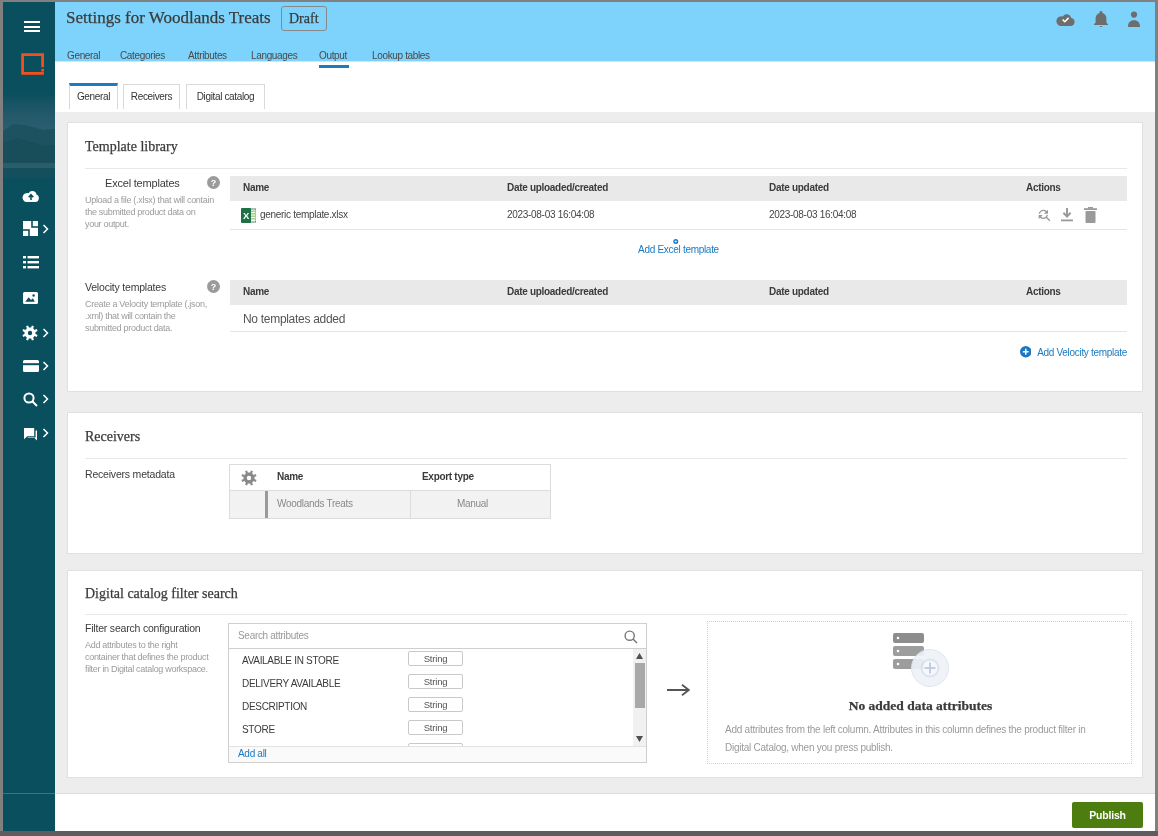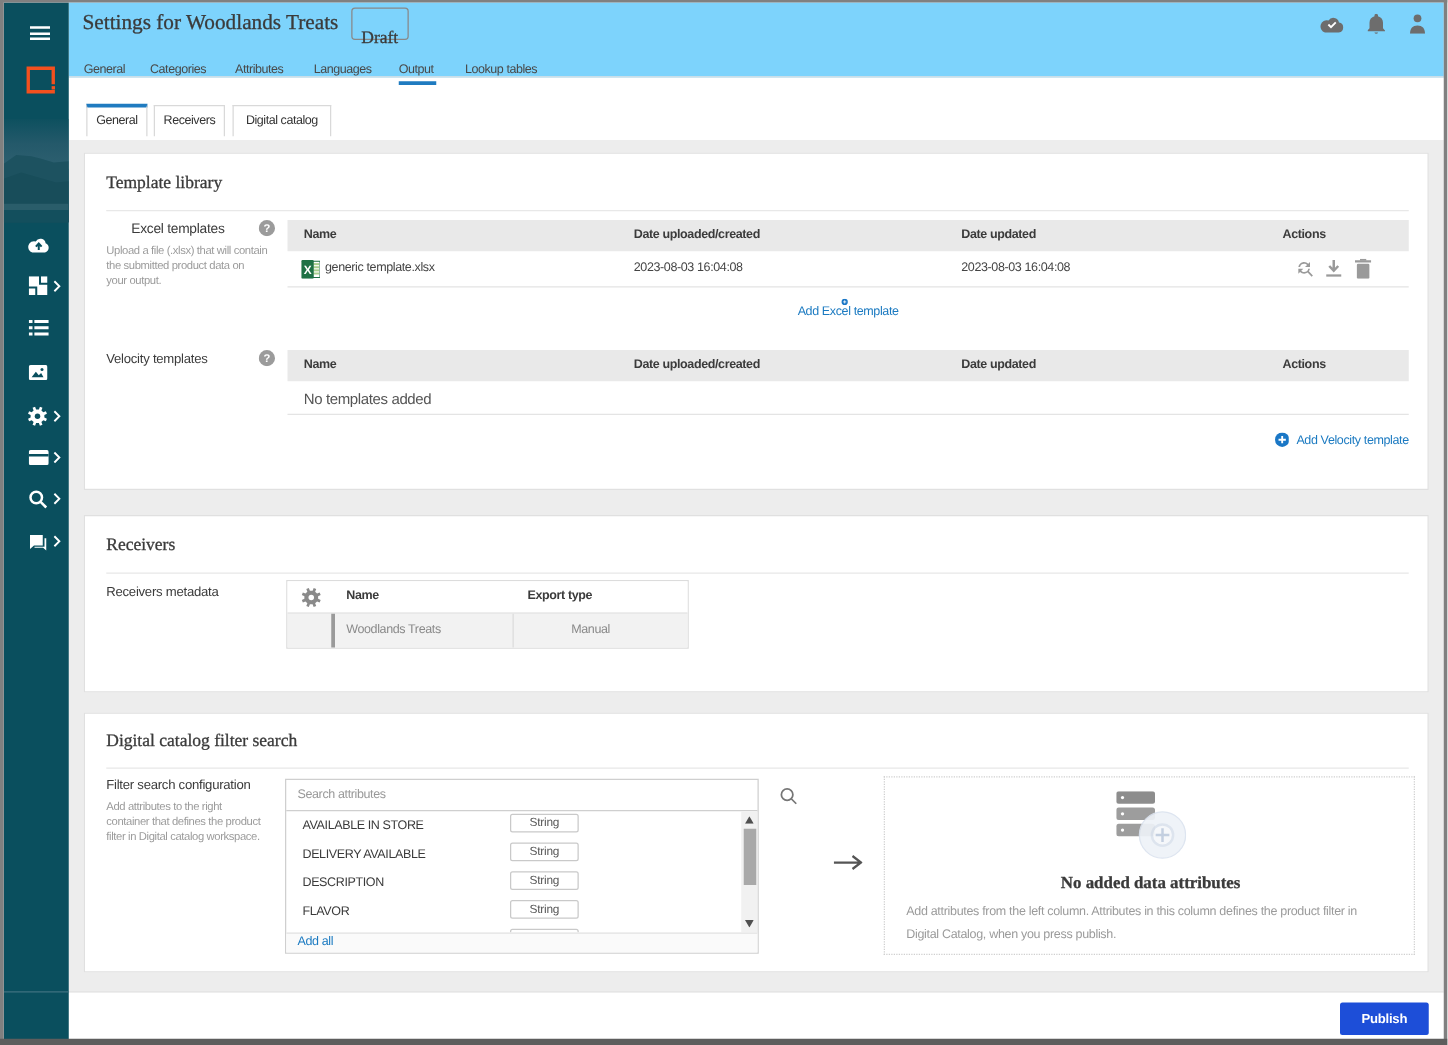--- a/index.html
+++ b/index.html
@@ -100,21 +100,21 @@
     <path d="M11.6 2.6 L13 2.6 L13 12.4 L10.5 10.1 L3.6 10.1 L3.6 9.4 L11.6 9.4 Z" fill="#fff"></path>
   </svg>
   <svg class="abs" style="left:38.5px;top:426.3px" width="7" height="10" viewBox="0 0 7 10">
       <path d="M1.5 1 L5.5 5 L1.5 9" stroke="#fff" stroke-width="1.5" fill="none"></path>
     </svg>
   <div class="abs" style="left:0;top:791px;width:52px;height:1px;background:#3f7280;"></div>
 </div>
 
 <div class="abs" style="left:55px;top:2px;width:1100px;height:60px;background:#7dd3fc;border-bottom:1px solid #e2e2e2;">
   <div class="abs serif" style="left:11px;top:6px;font-size:17px;color:#3b3b3b;white-space:nowrap;">Settings for Woodlands Treats</div>
-  <div class="abs serif" style="left:226px;top:4px;height:25px;line-height:23px;padding:12px 7px;border:1px solid #888;border-radius:3px;font-size:14px;color:#3b3b3b;">Draft</div>
+  <div class="abs serif" style="left:226px;top:4px;height:25px;line-height:23px;padding:0 7px;border:1px solid #888;border-radius:3px;font-size:14px;color:#3b3b3b;">Draft</div>
 
   <svg class="abs" style="left:1001px;top:10px" width="19" height="15" viewBox="0 0 19 15">
     <path d="M15.2 5.9 A4.6 4.6 0 0 0 6.8 4.4 A3.8 3.8 0 0 0 4 14 L15 14 A4.1 4.1 0 0 0 15.2 5.9 Z" fill="#6d6d6d"></path>
     <path d="M6.7 7.6 L8.8 9.7 L12.6 5.9" stroke="#fff" stroke-width="1.5" fill="none"></path>
   </svg>
   <svg class="abs" style="left:1039px;top:9px" width="14" height="17" viewBox="0 0 14 17">
     <path d="M7 0 C7.8 0 8.4 .6 8.4 1.4 L8.4 2 C10.9 2.6 12.4 4.7 12.4 7.2 L12.4 11.5 L14 13.3 L14 14 L0 14 L0 13.3 L1.6 11.5 L1.6 7.2 C1.6 4.7 3.1 2.6 5.6 2 L5.6 1.4 C5.6 .6 6.2 0 7 0 Z" fill="#6d6d6d"></path>
     <path d="M5.5 15 A1.6 1.6 0 0 0 8.5 15 Z" fill="#6d6d6d"></path>
   </svg>
   <svg class="abs" style="left:1072px;top:9px" width="14" height="16" viewBox="0 0 14 16">
@@ -190,20 +190,21 @@
     <div class="abs" style="left:0;top:63px;width:897px;height:16px;display:flex;justify-content:flex-end;align-items:center;white-space:nowrap;flex-direction:column;">
       <svg width="11.5" height="11.5" viewBox="0 0 13 13" style="margin-right:6px">
           <circle cx="6.5" cy="6.5" r="6.5" fill="#1a77c6"></circle>
           <path d="M6.5 3.2 L6.5 9.8 M3.2 6.5 L9.8 6.5" stroke="#fff" stroke-width="1.7"></path>
         </svg>
       <span style="font-size:10px;letter-spacing:-0.3px;color:#1b7ac1;">Add Excel template</span>
     </div>
   </div>
 
   <div class="abs" style="left:17px;top:158px;width:135px;font-size:10.5px;letter-spacing:-0.2px;color:#3b3b3b;">Velocity templates</div>
+  <div class="abs" style="left:17px;top:175px;width:200px;font-size:9px;letter-spacing:-0.3px;color:#9b9b9b;line-height:1.35;">Create a Velocity template (.json,<br>.xml) that will contain the<br>submitted product data.</div>
   <svg class="abs" style="left:139px;top:157px" width="13" height="13" viewBox="0 0 13 13">
       <circle cx="6.5" cy="6.5" r="6.5" fill="#9b9b9b"></circle>
       <text x="6.5" y="9.6" font-size="9" fill="#fff" text-anchor="middle" font-family="Liberation Sans" font-weight="bold">?</text>
     </svg>
 
   <div class="abs" style="left:162px;top:157px;width:897px;">
     <div style="height:25px;background:#e9e9e9;font-size:10px;letter-spacing:-0.3px;font-weight:bold;color:#3b3b3b;position:relative;">
       <span class="abs" style="left:13px;top:6px;">Name</span>
       <span class="abs" style="left:277px;top:6px;">Date uploaded/created</span>
       <span class="abs" style="left:539px;top:6px;">Date updated</span>
@@ -245,36 +246,36 @@
     </div>
   </div>
 </div>
 
 <div class="abs" style="left:67px;top:570px;width:1076px;height:208px;background:#fff;border:1px solid #e0e0e0;">
   <div class="abs serif" style="left:17px;top:15px;font-size:14px;color:#3b3b3b;">Digital catalog filter search</div>
   <div class="abs" style="left:17px;top:43px;width:1042px;height:1px;background:#e8e8e8;"></div>
   <div class="abs" style="left:17px;top:51px;font-size:10.5px;letter-spacing:-0.2px;color:#3b3b3b;">Filter search configuration</div>
   <div class="abs" style="left:17px;top:68px;width:210px;font-size:9px;letter-spacing:-0.3px;color:#9b9b9b;line-height:1.35;">Add attributes to the right<br>container that defines the product<br>filter in Digital catalog workspace.</div>
 
-  <div class="abs" style="left:160px;top:52px;width:379px;height:140px;border:1px solid #cfcfcf;background:#fff;">
+  <div class="abs" style="left:160px;top:52px;width:419px;height:140px;border:1px solid #cfcfcf;background:#fff;">
     <div style="height:25px;border-bottom:1px solid #cfcfcf;position:relative;">
       <span class="abs" style="left:9px;top:6px;font-size:10px;letter-spacing:-0.3px;color:#999;">Search attributes</span>
       <svg class="abs" style="left:395px;top:6px" width="14" height="14" viewBox="0 0 14 14">
         <circle cx="5.7" cy="5.7" r="4.6" stroke="#767676" stroke-width="1.4" fill="none"></circle>
         <path d="M9 9 L13 13" stroke="#767676" stroke-width="1.4"></path>
       </svg>
     </div>
     <div style="height:97px;position:relative;overflow:hidden;">
       <div class="abs" style="left:13px;top:6px;font-size:10px;letter-spacing:-0.3px;color:#3b3b3b;">AVAILABLE IN STORE</div>
       <div class="abs" style="left:179px;top:2px;width:55px;height:15px;border:1px solid #c9c9c9;border-radius:2px;font-size:9.5px;letter-spacing:-0.2px;color:#555;text-align:center;line-height:14px;">String</div>
       <div class="abs" style="left:13px;top:29px;font-size:10px;letter-spacing:-0.3px;color:#3b3b3b;">DELIVERY AVAILABLE</div>
       <div class="abs" style="left:179px;top:25px;width:55px;height:15px;border:1px solid #c9c9c9;border-radius:2px;font-size:9.5px;letter-spacing:-0.2px;color:#555;text-align:center;line-height:14px;">String</div>
       <div class="abs" style="left:13px;top:52px;font-size:10px;letter-spacing:-0.3px;color:#3b3b3b;">DESCRIPTION</div>
       <div class="abs" style="left:179px;top:48px;width:55px;height:15px;border:1px solid #c9c9c9;border-radius:2px;font-size:9.5px;letter-spacing:-0.2px;color:#555;text-align:center;line-height:14px;">String</div>
-      <div class="abs" style="left:13px;top:75px;font-size:10px;letter-spacing:-0.3px;color:#3b3b3b;">FLAVOR</div>
+      <div class="abs" style="left:13px;top:75px;font-size:10px;letter-spacing:-0.3px;color:#3b3b3b;">STORE</div>
       <div class="abs" style="left:179px;top:71px;width:55px;height:15px;border:1px solid #c9c9c9;border-radius:2px;font-size:9.5px;letter-spacing:-0.2px;color:#555;text-align:center;line-height:14px;">String</div>
       <div class="abs" style="left:179px;top:94px;width:55px;height:15px;border:1px solid #c9c9c9;border-radius:2px;"></div>
 
       <div class="abs" style="right:0;top:0;width:13px;height:97px;background:#f1f1f1;">
         <svg class="abs" style="left:3px;top:4px" width="7" height="6" viewBox="0 0 7 6">
             <path d="M3.5 0 L7 6 L0 6 Z" fill="#505050"></path>
           </svg>
         <div class="abs" style="left:1.5px;top:14px;width:10px;height:45px;background:#a9a9a9;"></div>
         <svg class="abs" style="left:3px;bottom:4px" width="7" height="6" viewBox="0 0 7 6">
             <path d="M3.5 6 L7 0 L0 0 Z" fill="#505050"></path>
@@ -306,14 +307,14 @@
         <circle cx="37" cy="35" r="8.5" fill="#fff" opacity="0.4"></circle>
         <path d="M37 29.5 L37 40.5 M31.5 35 L42.5 35"></path>
       </g>
     </svg>
     <div class="abs" style="left:17px;top:99px;width:392px;font-size:10px;letter-spacing:-0.25px;color:#9b9b9b;line-height:18px;">Add attributes from the left column. Attributes in this column defines the product filter in<br>Digital Catalog, when you press publish.</div>
     <div class="abs serif" style="left:0;top:76px;width:425px;text-align:center;font-size:13.5px;font-weight:bold;color:#3b3b3b;">No added data attributes</div>
   </div>
 </div>
 
 <div class="abs" style="left:55px;top:793px;width:1100px;height:39px;background:#fff;border-top:1px solid #ddd;">
-  <div class="abs" style="left:1017px;top:8px;width:71px;height:26px;background:#1d4ed8;border-radius:2px;color:#fff;font-size:10.5px;letter-spacing:-0.2px;font-weight:bold;text-align:center;line-height:26px;">Publish</div>
+  <div class="abs" style="left:1017px;top:8px;width:71px;height:26px;background:#4d7c0f;border-radius:2px;color:#fff;font-size:10.5px;letter-spacing:-0.2px;font-weight:bold;text-align:center;line-height:26px;">Publish</div>
 </div>
 
 </body></html>

